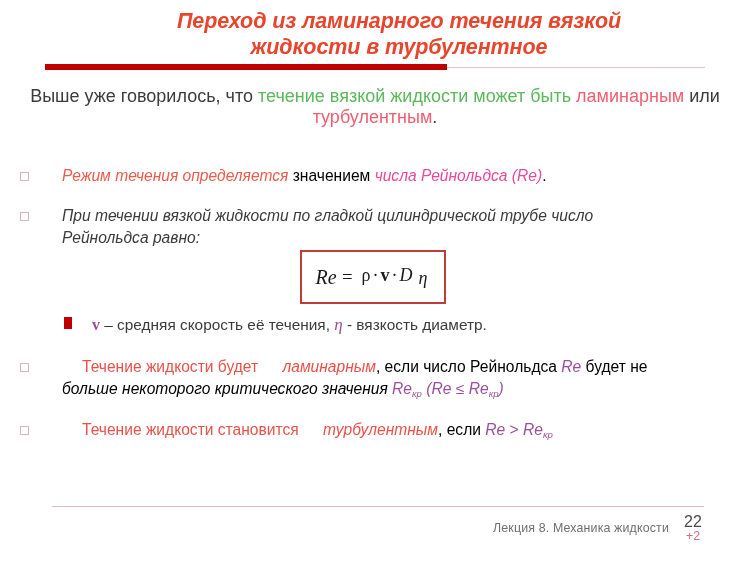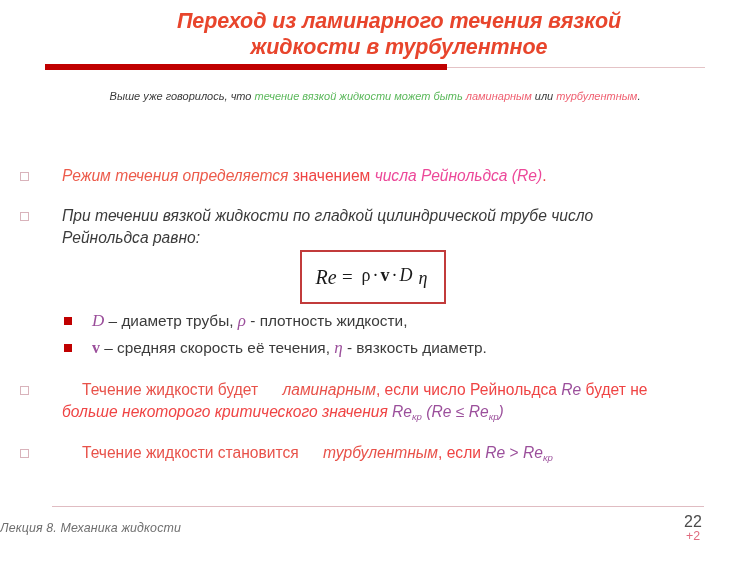--- a/index.html
+++ b/index.html
@@ -66,22 +66,21 @@
     background: #c00000;
   }
 
   
   .intro {
     position: absolute;
     left: 30px;
     top: 86px;
     width: 690px;
     text-align: center;
-    font-style: italic;
-    font-size: 11px;
+    font-size: 18px;
     line-height: 21px;
     color: #3b3b3b;
   }
   .intro .c-green { color: #5bb85b; }
   .intro .c-pink  { color: #ef5f70; }
 
   
   .body-area {
     position: absolute;
     left: 16px;
@@ -115,21 +114,21 @@
   .btext {
     font-size: 15.6px;
     line-height: 22px;
     font-style: italic;
     color: #3b3b3b;
   }
   .c-red    { color: #ec5b4b; }
   .c-red2   { color: #e8524a; margin-left: 20px; }
   .c-blue   { color: #ec4899; text-align: center; }
   .c-purple { color: #9b4f9b; }
-  .c-dark   { color: #ef4444; text-align: center; }
+  .c-dark   { color: #000000; text-align: center; }
   .upright  { font-style: normal; }
   sub {
     font-size: 0.62em;
     vertical-align: -0.28em;
   }
 
   
   .sub-row {
     position: relative;
     padding-left: 76px;
@@ -216,25 +215,24 @@
     top: 506px;
     width: 652px;
     height: 1.4px;
     background: #e0bcc2;
   }
   .footer-title {
     position: absolute;
     left: 0;
     top: 521px;
     width: 669px;
-    text-align: left;
+    text-align: right;
     font-size: 12.4px;
     color: #6f6f6f;
     letter-spacing: 0.15px;
-    font-style: italic;
   }
   .pagenum {
     position: absolute;
     right: 34px;
     top: 514px;
     text-align: center;
     width: 46px;
     font-size: 16px;
     color: #4b4b4b;
     line-height: 15px;
@@ -279,21 +277,20 @@
     <div class="bullet-row" style="margin-bottom:6px;">
       <span class="sq-hollow"></span>
       <span class="btext">При течении вязкой жидкости по гладкой цилиндрической трубе число</span>
       <div class="btext" style="padding-left:0;">Рейнольдса равно:</div>
     </div>
 
     <div style="height:54px;"></div>
 
     <div class="sub-row">
       <span class="sq-filled"></span>
-      <span class="sub-text"><span class="var-serif">D</span><span> – диаметр трубы, </span><span class="var-serif">ρ</span><span> - плотность жидкости,</span></span>
     </div>
 
     <div class="sub-row" style="margin-bottom:20px;">
       <span class="sq-filled"></span>
       <span class="sub-text"><span class="var-bold">v</span><span> – средняя скорость её течения, </span><span class="var-serif">η</span><span> - вязкость диаметр.</span></span>
     </div>
 
     <div class="bullet-row" style="margin-bottom:14px;">
       <span class="sq-hollow"></span>
       <span class="btext upright"><span class="c-red2">Течение жидкости будет </span><span class="c-red2 ital">ламинарным</span><span class="c-dark">, если число Рейнольдса </span><span class="c-purple ital">Re</span><span class="c-dark"> будет не</span></span>

